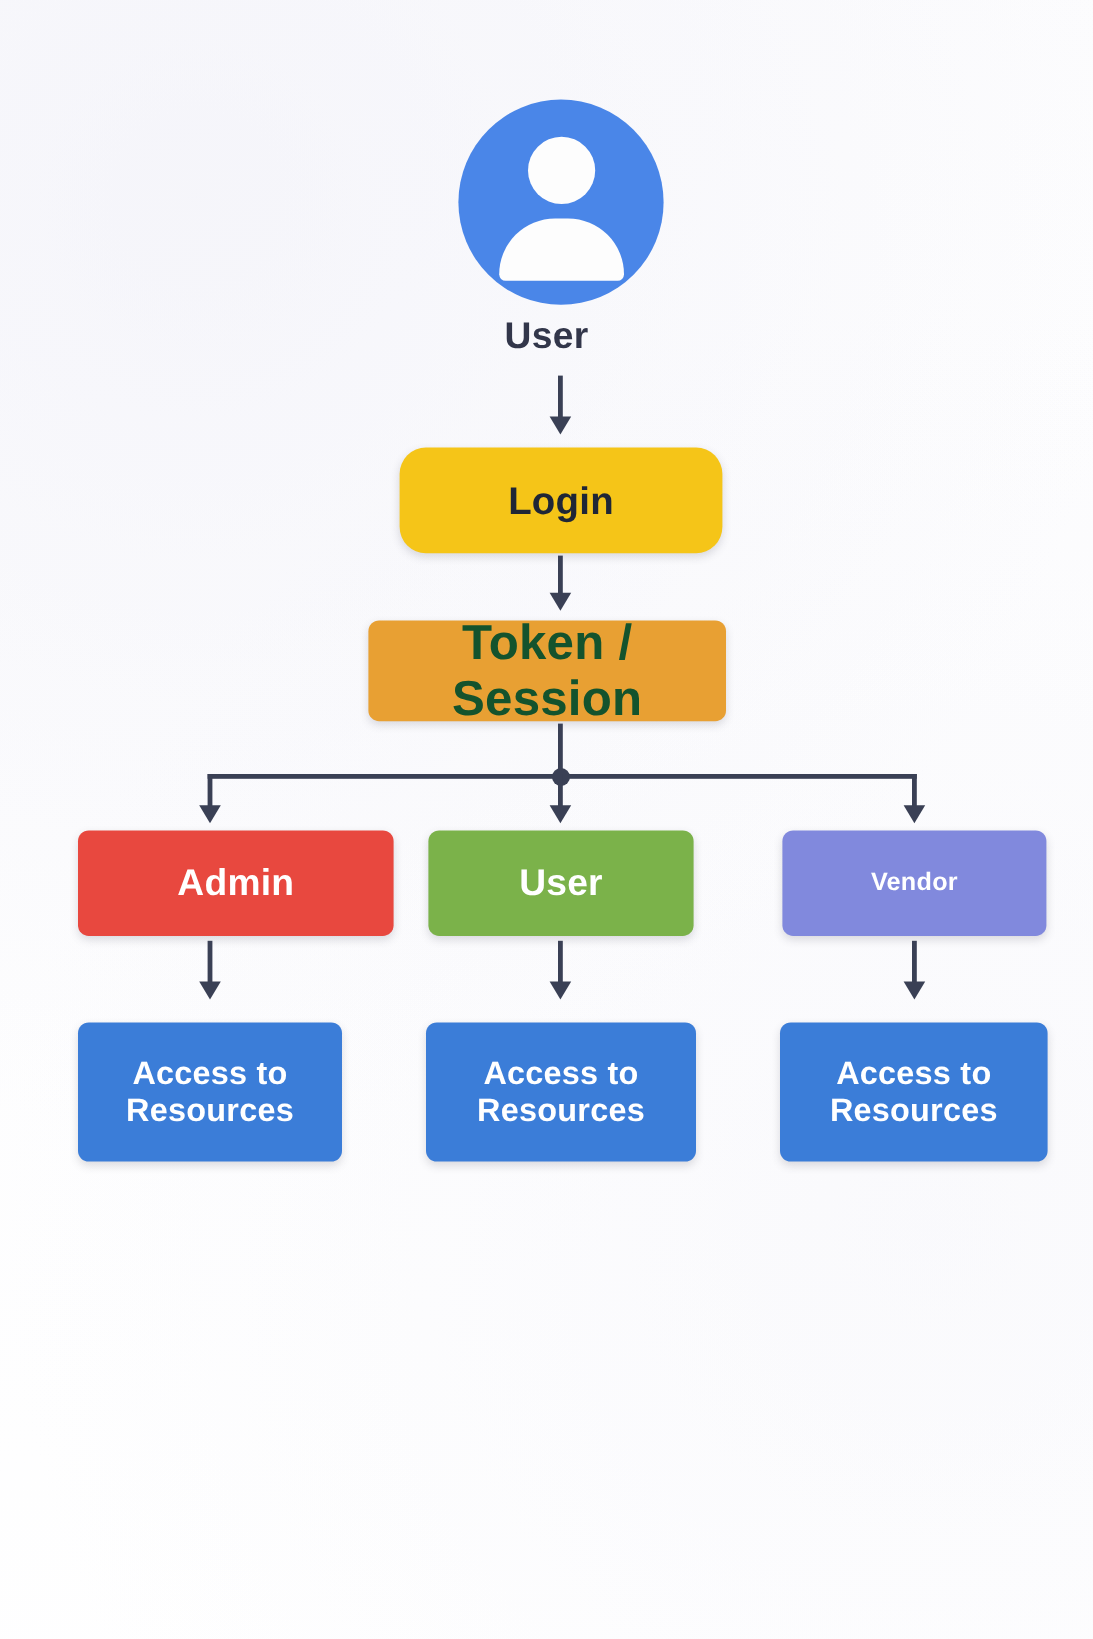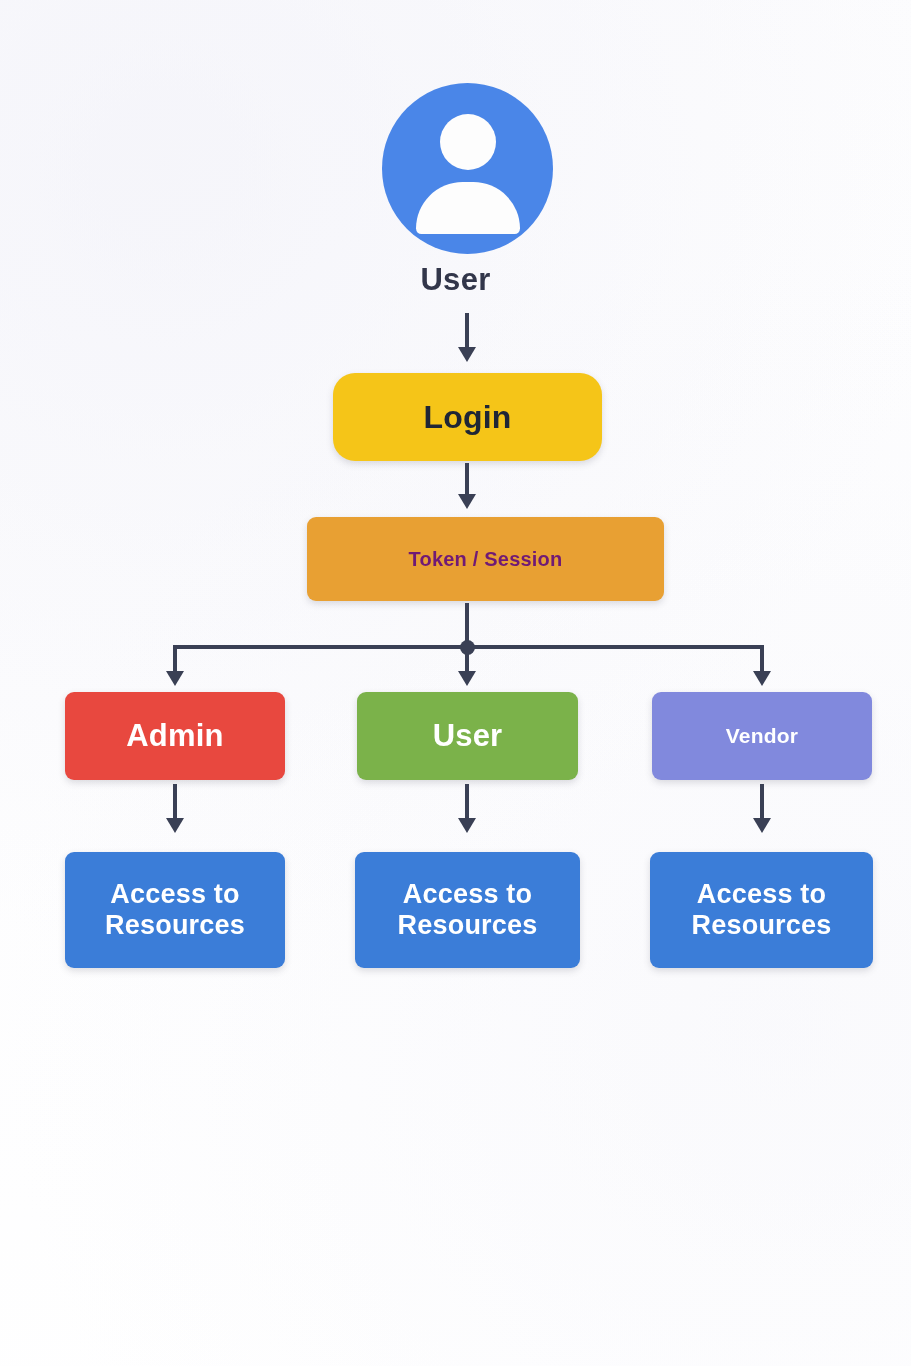--- a/index.html
+++ b/index.html
@@ -128,40 +128,40 @@
   <div class="conn-line" style="left:465px; top:313px; width:4px; height:35px;"></div>
   <div class="arrow-head" style="left:458px; top:347px;"></div>
 
   <div class="node shadowed" style="left:333px; top:373px; width:269px; height:88px; background:#f5c518; color:#1f2636; font-size:32px;border-radius:22px;">
     <span>Login</span>
   </div>
 
   <div class="conn-line" style="left:465px; top:463px; width:4px; height:32px;"></div>
   <div class="arrow-head" style="left:458px; top:494px;"></div>
 
-  <div class="node shadowed" style="left:307px; top:517px; width:357px; height:84px; background:#e8a033; color:#701a75; font-size:20px;">
+  <div class="node shadowed" style="left:307px; top:517px; width:298px; height:84px; background:#e8a033; color:#14532d; font-size:41px;">
     <span>Token / Session</span>
   </div>
 
   <div class="conn-line" style="left:465px; top:603px; width:4px; height:44px;"></div>
 
   <div class="conn-line" style="left:173px; top:645px; width:591px; height:4px;"></div>
 
   <div class="junction-dot" style="left:460px; top:640px;"></div>
 
   <div class="conn-line" style="left:173px; top:645px; width:4px; height:27px;"></div>
   <div class="arrow-head" style="left:166px; top:671px;"></div>
 
   <div class="conn-line" style="left:465px; top:645px; width:4px; height:27px;"></div>
   <div class="arrow-head" style="left:458px; top:671px;"></div>
 
   <div class="conn-line" style="left:760px; top:645px; width:4px; height:27px;"></div>
   <div class="arrow-head" style="left:753px; top:671px;"></div>
 
-  <div class="node shadowed" style="left:65px; top:692px; width:220px; height:88px; background:#e8483f; color:#ffffff; font-size:31px;align-items:center;">
+  <div class="node shadowed" style="left:65px; top:692px; width:263px; height:88px; background:#e8483f; color:#ffffff; font-size:31px;align-items:center;">
     <span>Admin</span>
   </div>
 
   <div class="node shadowed" style="left:357px; top:692px; width:221px; height:88px; background:#7bb24a; color:#ffffff; font-size:31px;">
     <span>User</span>
   </div>
 
   <div class="node shadowed" style="left:652px; top:692px; width:220px; height:88px; background:#8189dd; color:#ffffff; font-size:21px;">
     <span>Vendor</span>
   </div>

